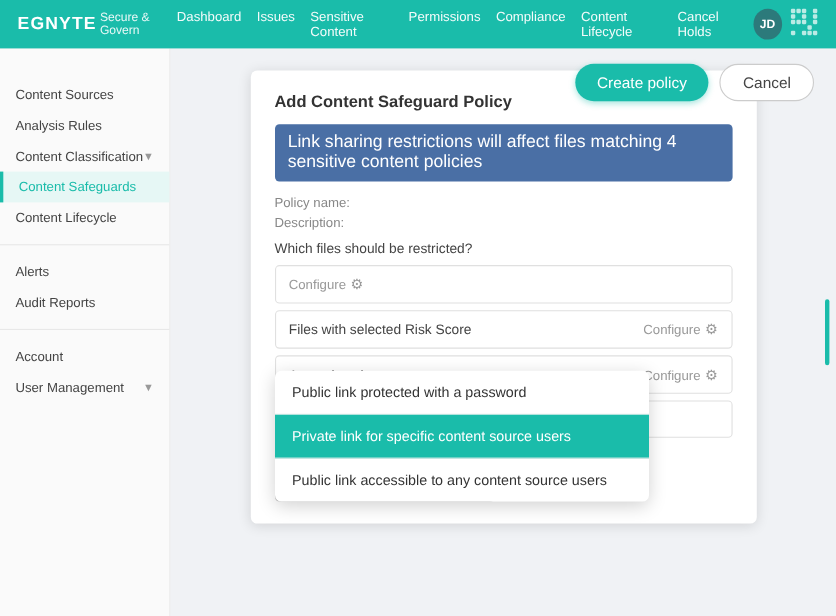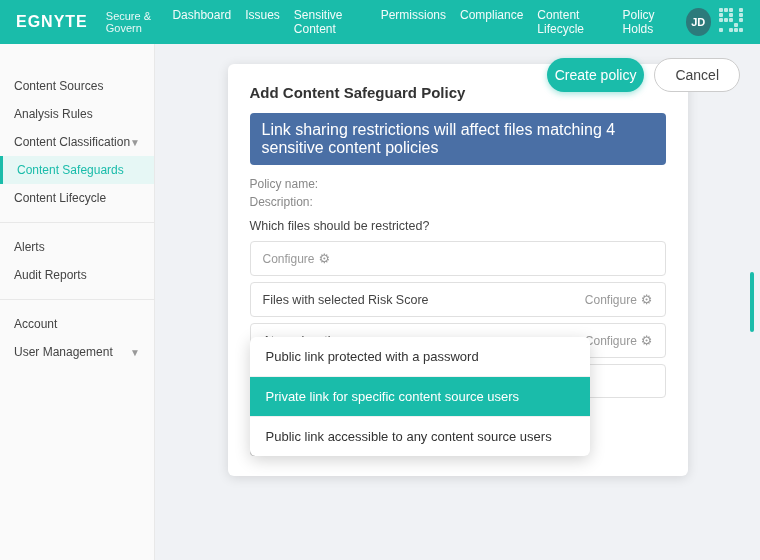--- a/index.html
+++ b/index.html
@@ -18,21 +18,21 @@
       height: 44px;
       display: flex;
       align-items: center;
       padding: 0 16px;
       position: relative;
       z-index: 100;
     }
     .logo-area {
       display: flex;
       align-items: center;
-      gap: 18px;
+      gap: 3px;
       color: white;
       font-weight: bold;
       font-size: 14px;
     }
     .logo-text {
       font-weight: 900;
       font-size: 16px;
       letter-spacing: 1px;
     }
     .logo-sub {
@@ -135,21 +135,21 @@
       position: absolute;
       top: 14px;
       right: 20px;
       z-index: 10;
     }
     .btn-create {
       background: #1abcaa;
       color: white;
       border: none;
       border-radius: 20px;
-      padding: 8px 8px;
+      padding: 8px 20px;
       font-size: 14px;
       font-weight: 500;
       cursor: pointer;
       box-shadow: 0 2px 6px rgba(26,188,170,0.4);
     }
     .btn-cancel {
       background: white;
       color: #444;
       border: 1.5px solid #ccc;
       border-radius: 20px;
@@ -268,21 +268,21 @@
     <span class="logo-text">EGNYTE</span>
     <span class="logo-sub">Secure &amp; Govern</span>
   </div>
   <div class="nav-links">
     <a class="nav-link">Dashboard</a>
     <a class="nav-link">Issues</a>
     <a class="nav-link">Sensitive Content</a>
     <a class="nav-link">Permissions</a>
     <a class="nav-link">Compliance</a>
     <a class="nav-link">Content Lifecycle</a>
-    <a class="nav-link">Policy Holds</a>
+    <a class="nav-link">Cancel Holds</a>
   </div>
   <div class="avatar">JD</div>
   <div style="width:28px;height:28px;margin-left:8px;display:grid;grid-template-columns:repeat(5,4px);grid-template-rows:repeat(5,4px);gap:1px;opacity:0.7;">
     <div style="background:white;border-radius:1px;"></div>
       <div style="background:white;border-radius:1px;"></div>
       <div style="background:white;border-radius:1px;"></div>
       <div style="background:transparent;"></div>
       <div style="background:white;border-radius:1px;"></div>
     <div style="background:white;border-radius:1px;"></div>
       <div style="background:transparent;"></div>

